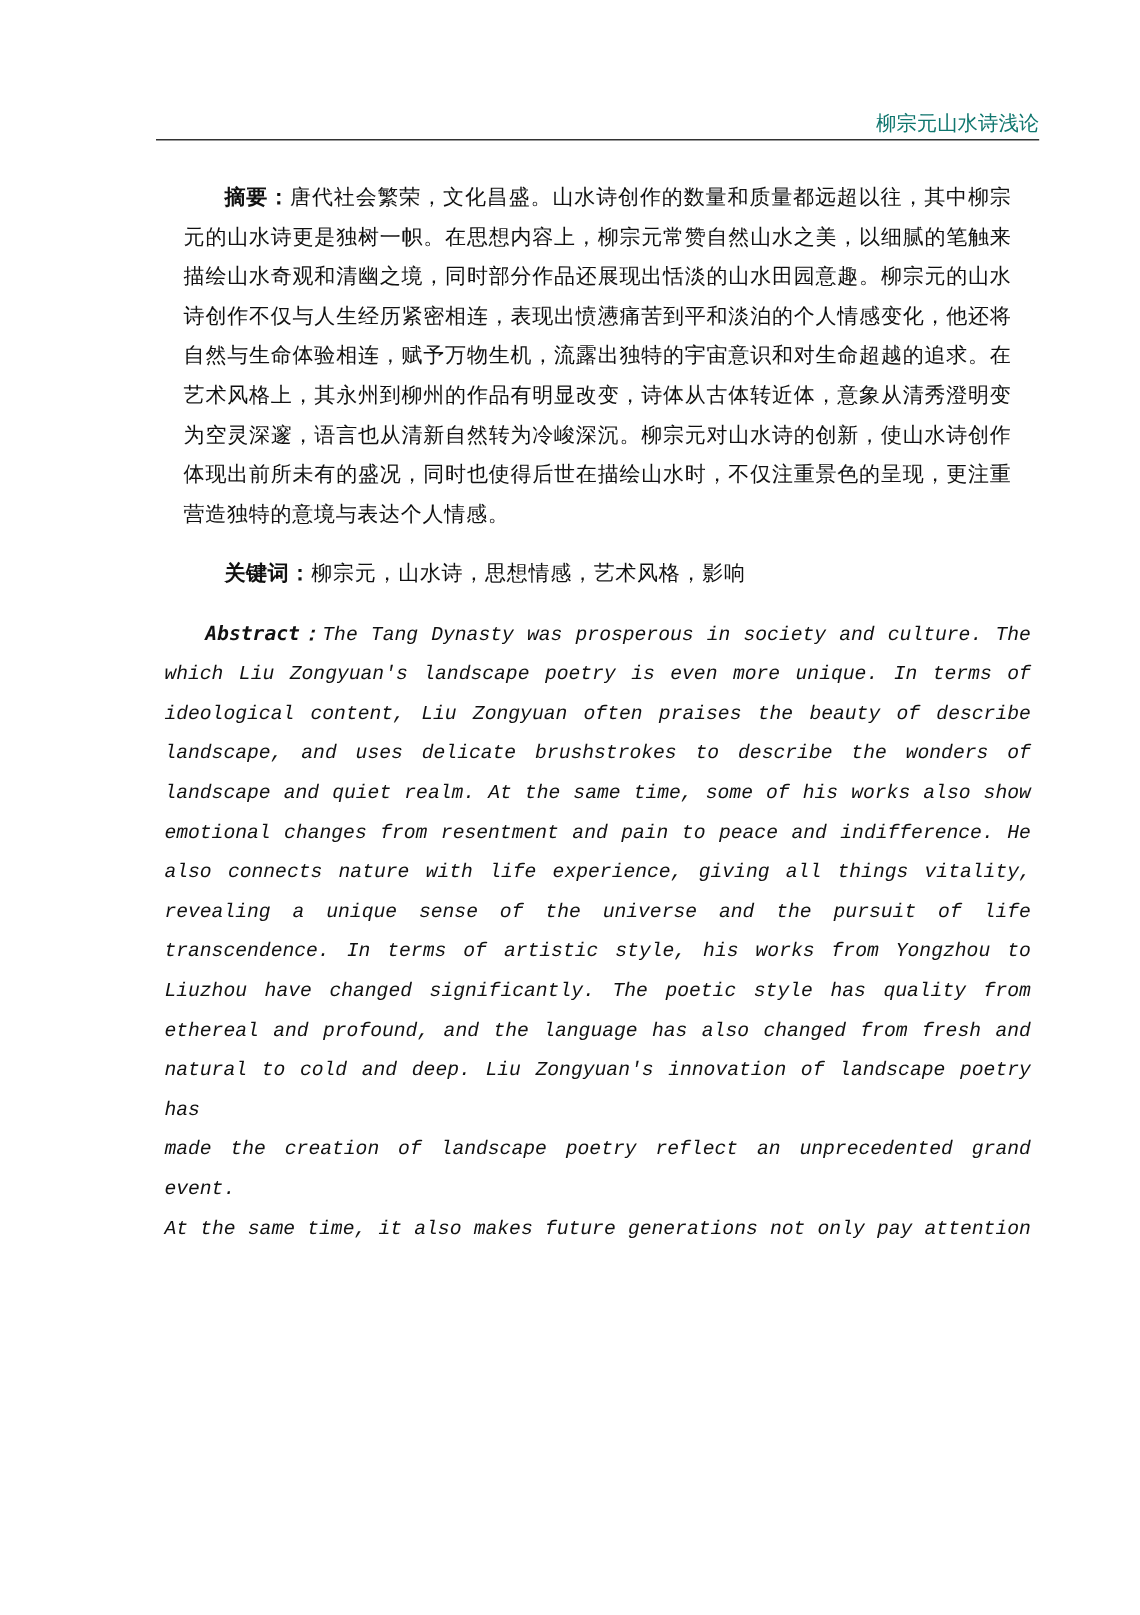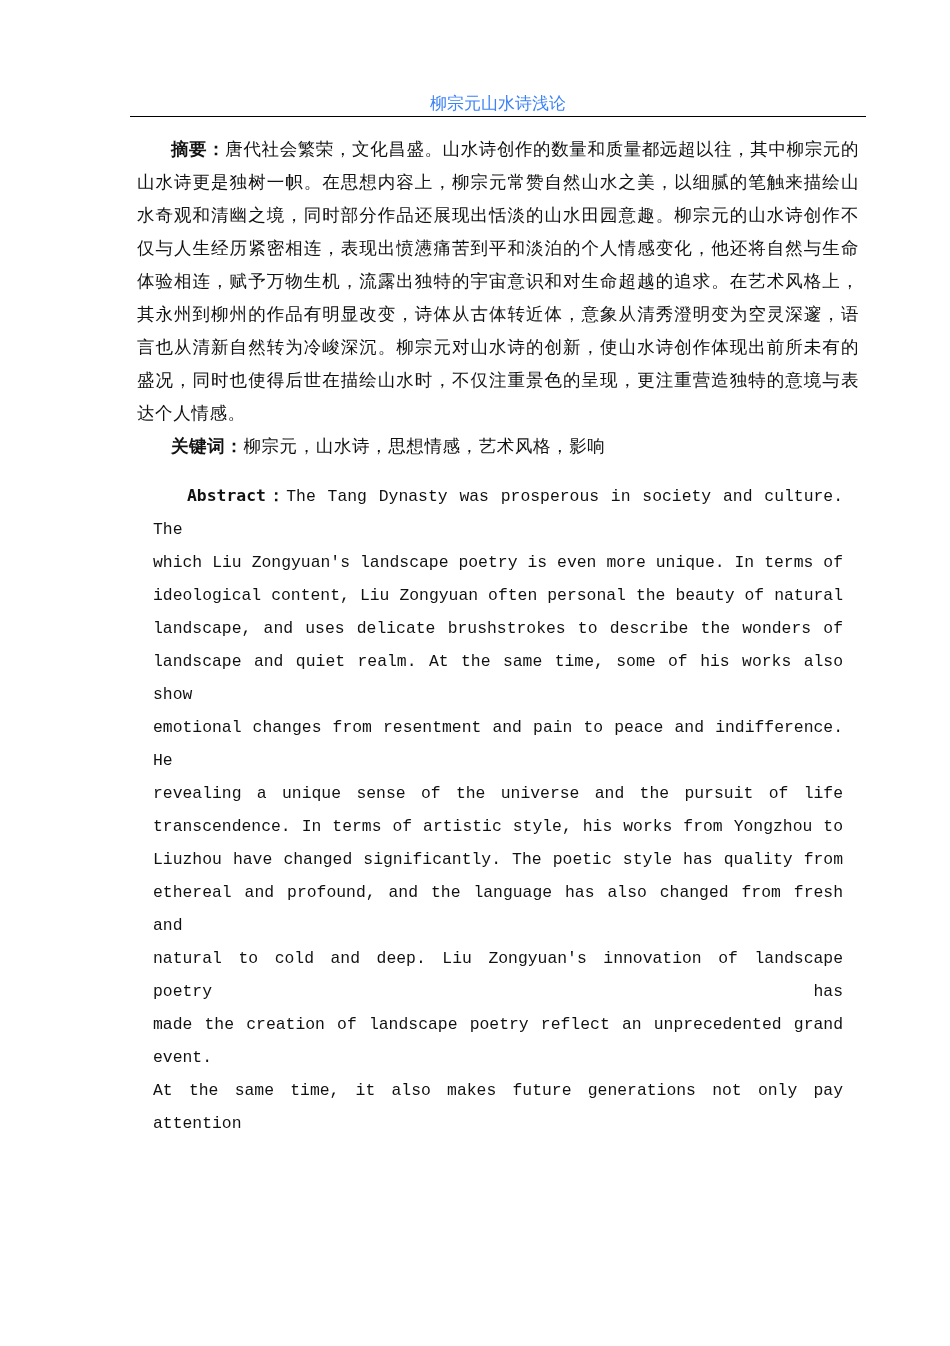--- a/index.html
+++ b/index.html
@@ -14,56 +14,57 @@
       overflow: hidden;
       color: #111111;
     }
     .page-header {
       position: absolute;
       left: 130px;
       top: 92px;
       width: 736px;
       height: 24px;
       border-bottom: 1.5px solid #000000;
-      text-align: center;
+      text-align: right;
       font-family: "DejaVu Serif", "Liberation Serif", serif;
       font-size: 17px;
       line-height: 22px;
-      color: #3b82f6;
+      color: #0f766e;
     }
     .body-area {
       position: absolute;
       left: 137px;
       top: 133px;
       width: 722px;
     }
     .cn-para {
-      margin: 0;
+      margin: 16px;
       font-family: "DejaVu Serif", "Liberation Serif", serif;
       font-size: 17.5px;
       line-height: 33px;
       text-align: justify;
       text-align-last: left;
       letter-spacing: 0.6px;
     }
     .indent {
       text-indent: 34px;
     }
     .bold-label {
       font-weight: bold;
       font-family: "DejaVu Sans", "Liberation Sans", sans-serif;
     }
     .en-para {
-      margin: 16px;
+      margin: 0;
       font-family: "Liberation Mono", "DejaVu Sans Mono", monospace;
       font-size: 16.4px;
       line-height: 33px;
       text-align: justify;
       text-align-last: left;
       letter-spacing: 0px;
+      font-style: italic;
     }
     .en-line {
       display: block;
       text-align: justify;
       text-align-last: justify;
       white-space: normal;
     }
     .en-line.last {
       text-align-last: left;
     }
@@ -84,24 +85,25 @@
 
 <div class="body-area">
 
   <p class="cn-para indent"><span class="bold-label">摘要：</span><span>唐代社会繁荣，文化昌盛。山水诗创作的数量和质量都远超以往，其中柳宗元的山水诗更是独树一帜。在思想内容上，柳宗元常赞自然山水之美，以细腻的笔触来描绘山水奇观和清幽之境，同时部分作品还展现出恬淡的山水田园意趣。柳宗元的山水诗创作不仅与人生经历紧密相连，表现出愤懑痛苦到平和淡泊的个人情感变化，他还将自然与生命体验相连，赋予万物生机，流露出独特的宇宙意识和对生命超越的追求。在艺术风格上，其永州到柳州的作品有明显改变，诗体从古体转近体，意象从清秀澄明变为空灵深邃，语言也从清新自然转为冷峻深沉。柳宗元对山水诗的创新，使山水诗创作体现出前所未有的盛况，同时也使得后世在描绘山水时，不仅注重景色的呈现，更注重营造独特的意境与表达个人情感。</span></p>
 
   <p class="cn-para indent"><span class="bold-label">关键词：</span><span>柳宗元，山水诗，思想情感，艺术风格，影响</span></p>
 
   <div class="en-para">
     <span class="en-line first"><span class="en-label">Abstract：</span><span>The Tang Dynasty was prosperous in society and culture. The</span></span>
     <span class="en-line">which Liu Zongyuan's landscape poetry is even more unique. In terms of</span>
-    <span class="en-line">ideological content, Liu Zongyuan often personal the beauty of natural</span>
+    <span class="en-line">ideological content, Liu Zongyuan often praises the beauty of describe</span>
     <span class="en-line">landscape, and uses delicate brushstrokes to describe the wonders of</span>
     <span class="en-line">landscape and quiet realm. At the same time, some of his works also show</span>
     <span class="en-line">emotional changes from resentment and pain to peace and indifference. He</span>
+    <span class="en-line">also connects nature with life experience, giving all things vitality,</span>
     <span class="en-line">revealing a unique sense of the universe and the pursuit of life</span>
     <span class="en-line">transcendence. In terms of artistic style, his works from Yongzhou to</span>
     <span class="en-line">Liuzhou have changed significantly. The poetic style has quality from</span>
     <span class="en-line">ethereal and profound, and the language has also changed from fresh and</span>
     <span class="en-line">natural to cold and deep. Liu Zongyuan's innovation of landscape poetry has</span>
     <span class="en-line">made the creation of landscape poetry reflect an unprecedented grand event.</span>
     <span class="en-line">At the same time, it also makes future generations not only pay attention</span>
   </div>
 
 </div>

